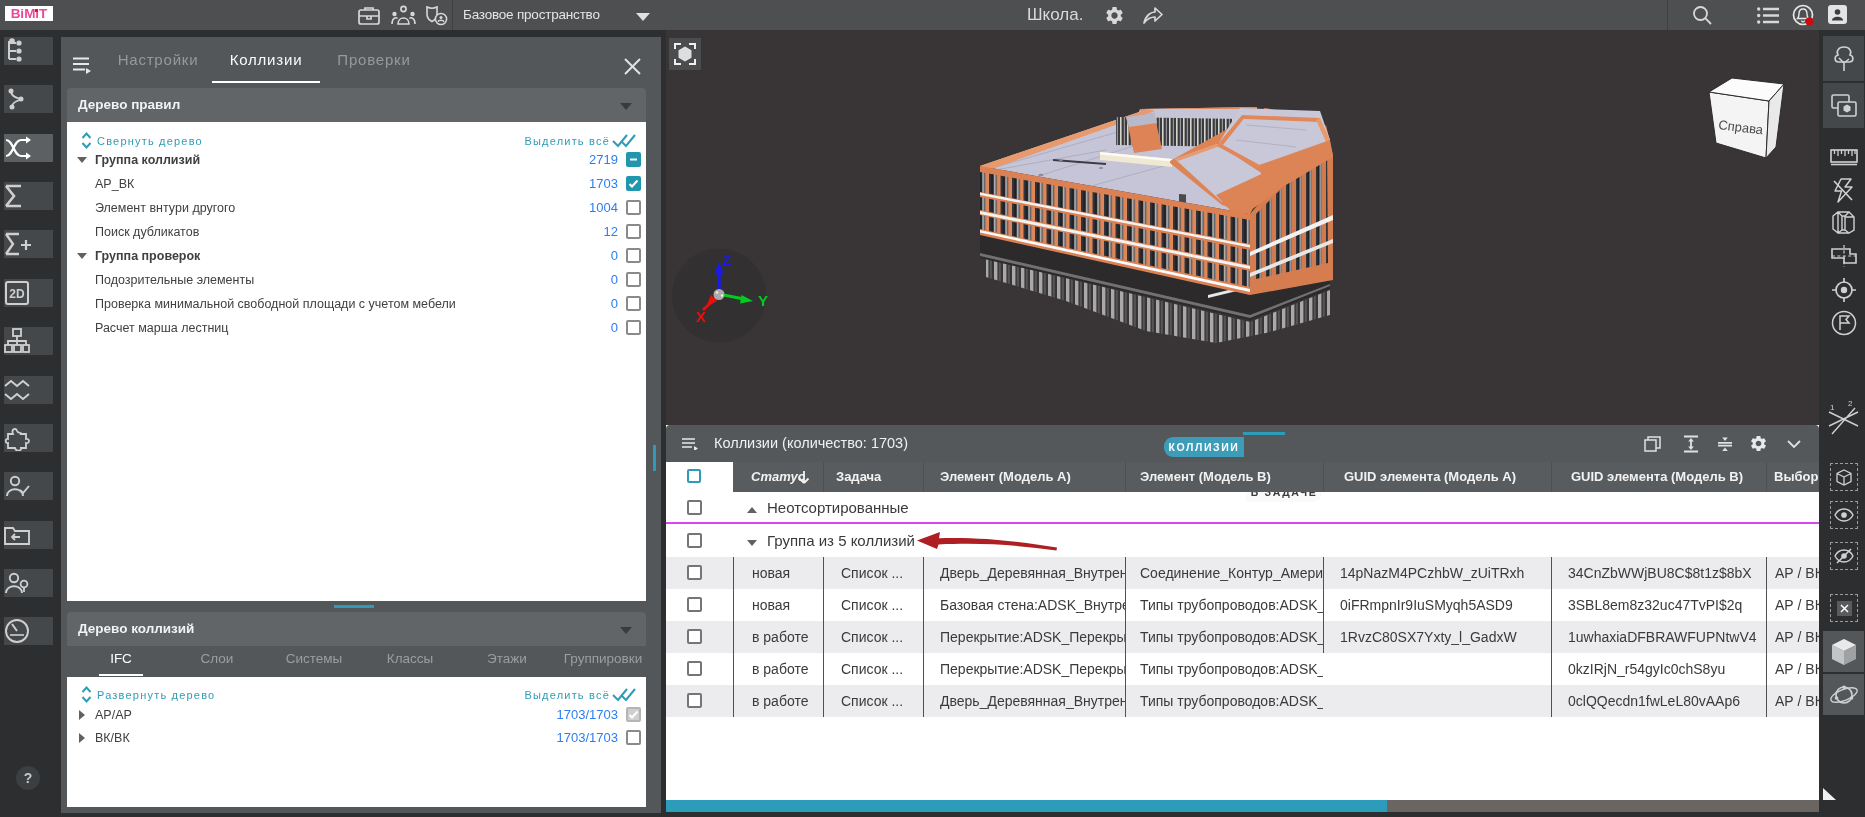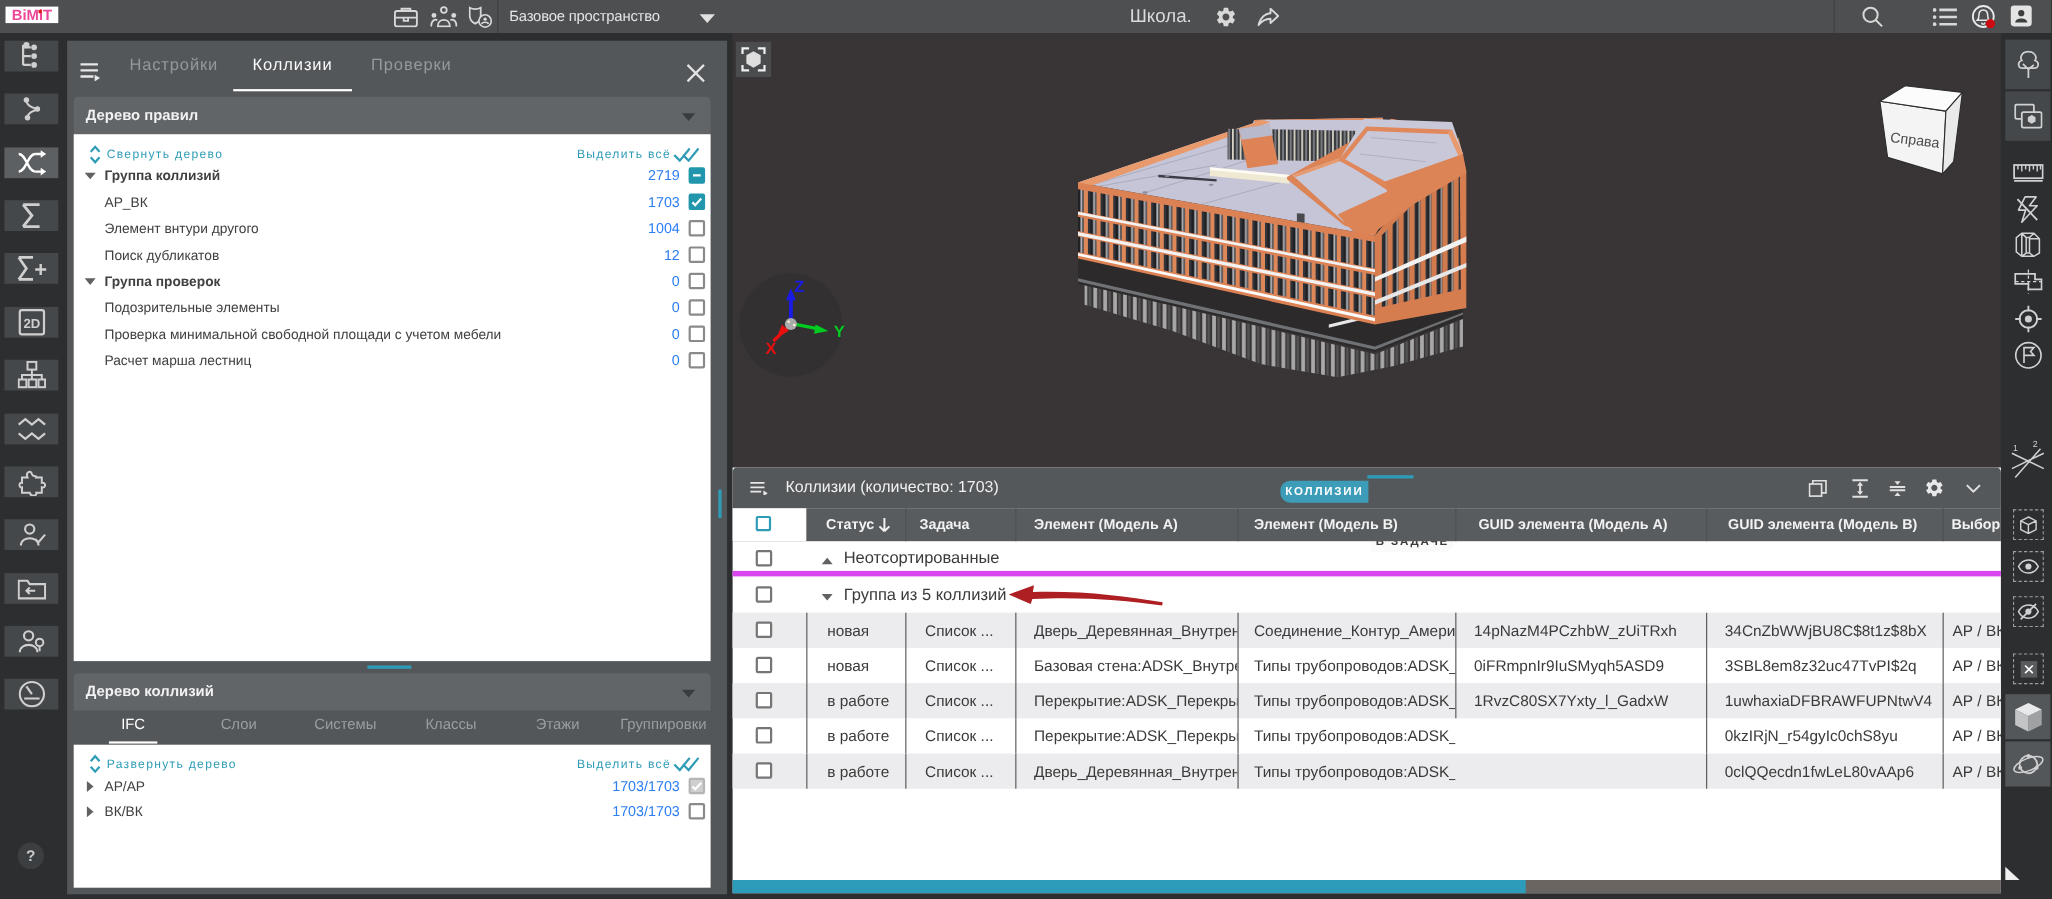--- a/index.html
+++ b/index.html
@@ -13,21 +13,21 @@
 #logo { left:5px; top:6px; width:48px; height:15px; background:#fff; color:#ec4899;
   font-weight:bold; font-size:13.5px; text-align:center; line-height:15px; letter-spacing:0px; }
 .tb-divider { top:0; width:1px; height:30px; background:#3e4041; }
 #ws-name { left:463px; top:0; height:30px; line-height:30px; color:#e4e4e4; font-size:13.5px; letter-spacing:-0.2px; }
 #title { left:1027px; top:0; height:30px; line-height:30px; color:#dadada; font-size:17px; }
 .icon { position:absolute; }
 
 
 #lsb { left:0; top:30px; width:57px; height:787px; background:#2c2e2f; }
 .lsb-btn { position:absolute; left:4px; width:49px; height:28px; background:#45484a;
-  display:flex; align-items:center; justify-content:center; }
+  display:flex; align-items:center; justify-content:flex-start; }
 .lsb-btn.sel { background:#5d6062; }
 #help-q { left:16px; top:766px; width:24px; height:24px; border-radius:50%; background:#3c3f41;
   color:#c8c8c8; text-align:center; line-height:24px; font-size:14px; font-weight:bold; }
 
 
 #lpanel { left:61px; top:37px; width:600px; height:776px; background:#54575a; }
 .ptab { position:absolute; top:0; height:46px; line-height:46px; font-size:15px; color:#96999c;
   text-align:center; letter-spacing:0.8px; }
 .ptab.act { color:#fafafa; border-bottom:2px solid #fff; }
 #rulehdr, #colhdr { position:absolute; left:6px; width:579px; height:34px; background:#626568;
@@ -498,38 +498,38 @@
         <path fill="#e8e8e8" d="M19.14,12.94c0.04-0.3,0.06-0.61,0.06-0.94c0-0.32-0.02-0.64-0.07-0.94l2.03-1.58c0.18-0.14,0.23-0.41,0.12-0.61l-1.92-3.32c-0.12-0.22-0.37-0.29-0.59-0.22l-2.39,0.96c-0.5-0.38-1.03-0.7-1.62-0.94L14.4,2.81c-0.04-0.24-0.24-0.41-0.48-0.41h-3.84c-0.24,0-0.43,0.17-0.47,0.41L9.25,5.35C8.66,5.59,8.12,5.92,7.63,6.29L5.24,5.33c-0.22-0.08-0.47,0-0.59,0.22L2.74,8.87C2.62,9.08,2.66,9.34,2.86,9.48l2.03,1.58C4.84,11.36,4.8,11.69,4.8,12s0.02,0.64,0.07,0.94l-2.03,1.58c-0.18,0.14-0.23,0.41-0.12,0.61l1.92,3.32c0.12,0.22,0.37,0.29,0.59,0.22l2.39-0.96c0.5,0.38,1.03,0.7,1.62,0.94l0.36,2.54c0.05,0.24,0.24,0.41,0.48,0.41h3.84c0.24,0,0.44-0.17,0.47-0.41l0.36-2.54c0.59-0.24,1.13-0.56,1.62-0.94l2.39,0.96c0.22,0.08,0.47,0,0.59-0.22l1.92-3.32c0.12-0.22,0.07-0.47-0.12-0.61L19.14,12.94z M12,15.6c-1.98,0-3.6-1.62-3.6-3.6s1.62-3.6,3.6-3.6s3.6,1.62,3.6,3.6S13.98,15.6,12,15.6z"></path>
         </svg>
       <svg class="icon" style="left:1121px;top:15px;" width="14" height="8" viewBox="0 0 14 8">
         <path d="M1 1 L7 7 L13 1" fill="none" stroke="#e0e0e0" stroke-width="1.8"></path>
         </svg>
     </div>
     <div class="abs" id="bheader">
       <div class="hcell" style="left:0;width:67px;height:30px;background:#fff;">
           <span class="hcb"></span>
         </div>
-      <div class="hcell" style="left:85px;">Статус</div>
+      <div class="hcell" style="left:85px;font-style:italic;">Статус</div>
       <svg class="icon" style="left:132px;top:8px;" width="12" height="15" viewBox="0 0 12 15">
         <path d="M6 1 V13 M6 13 L1.5 8.5 M6 13 L10.5 8.5" stroke="#f2f2f2" stroke-width="1.8" fill="none"></path>
         </svg>
       <div class="hcell" style="left:170px;">Задача</div>
       <div class="hcell" style="left:274px;">Элемент (Модель A)</div>
       <div class="hcell" style="left:474px;">Элемент (Модель B)</div>
       <div class="hcell" style="left:678px;">GUID элемента (Модель A)</div>
       <div class="hcell" style="left:905px;">GUID элемента (Модель B)</div>
       <div class="hcell" style="left:1108px;">Выбор</div>
       <div style="position:absolute;left:157px;top:0;width:1px;height:30px;background:#4e5153;"></div>
       <div style="position:absolute;left:257px;top:0;width:1px;height:30px;background:#4e5153;"></div>
       <div style="position:absolute;left:459px;top:0;width:1px;height:30px;background:#4e5153;"></div>
       <div style="position:absolute;left:657px;top:0;width:1px;height:30px;background:#4e5153;"></div>
       <div style="position:absolute;left:885px;top:0;width:1px;height:30px;background:#4e5153;"></div>
       <div style="position:absolute;left:1100px;top:0;width:1px;height:30px;background:#4e5153;"></div>
     </div>
-    <div class="brow" style="top:67px;border-bottom:5px solid #d946ef;">
+    <div class="brow" style="top:67px;border-bottom:2px solid #d946ef;">
         <span class="rcb"></span>
       <span class="bcell" style="left:81px;"><span class="gtri" style="border-bottom:6px solid #616161;"></span></span>
       <span class="bcell" style="left:101px;font-size:15px;">Неотсортированные</span>
       </div>
     <div class="brow" style="top:100px;">
         <span class="rcb"></span>
       <span class="bcell" style="left:81px;"><span class="gtri" style="border-top:6px solid #616161;margin-top:13px;"></span></span>
       <span class="bcell" style="left:101px;font-size:15px;">Группа из 5 коллизий</span>
       <svg class="icon" style="left:250px;top:5px;" width="142" height="24" viewBox="0 0 142 24">
         <path d="M1 10.5 L24 2 L23 8.2 C70 7 105 12 141 17.5 L140.5 20.5 C103 15.5 70 12.5 22.5 14.5 L21 19 Z" fill="#ad1f23"></path>

